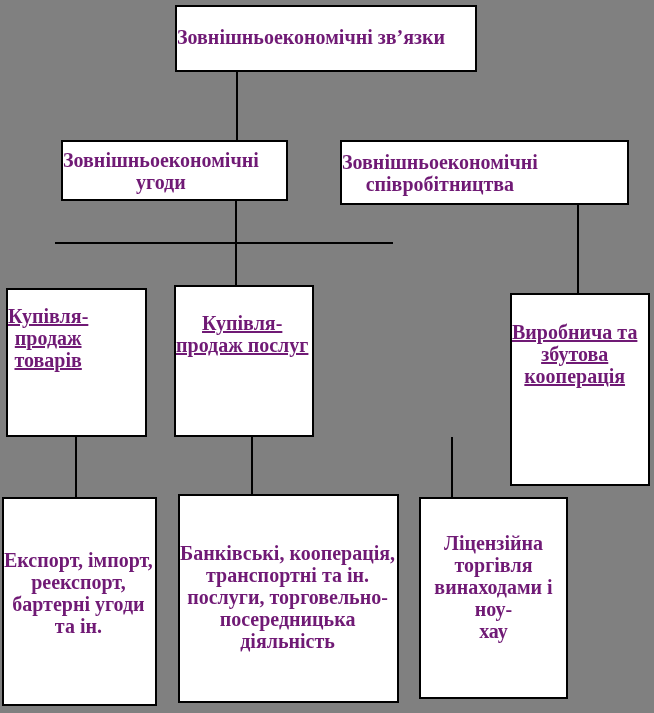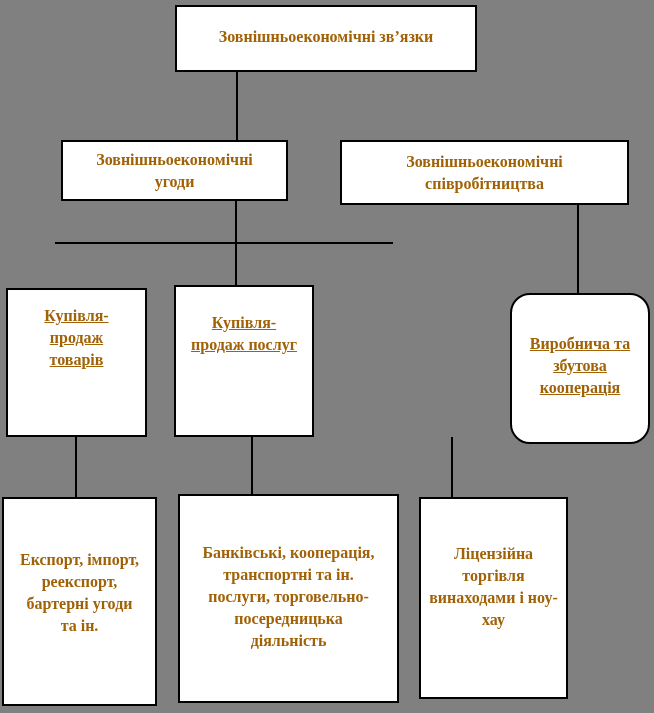--- a/index.html
+++ b/index.html
@@ -15,26 +15,26 @@
     position: absolute;
     left: 0; top: 0;
     width: 654px; height: 713px;
   }
   .node {
     position: absolute;
     background: #ffffff;
     border: 2px solid #000000;
     box-sizing: border-box;
     display: flex;
-    justify-content: center;
+    justify-content: flex-start;
     text-align: center;
     font-weight: bold;
-    font-size: 16px;
+    font-size: 20px;
     line-height: 22px;
-    color: #a16207;
+    color: #701a75;
   }
   .node .label {
     white-space: pre-line;
   }
   .v-center { align-items: center; }
   .v-top    { align-items: flex-start; text-decoration: underline; }
   .line {
     position: absolute;
     background: #000000;
   }
@@ -72,21 +72,21 @@
     <div class="label">Купівля-
 продаж
 товарів</div>
   </div>
 
   <div class="node v-top" style="left:174px; top:285px; width:140px; height:152px; padding-top:25px;">
     <div class="label">Купівля-
 продаж послуг</div>
   </div>
 
-  <div class="node v-top" style="left:510px; top:293px; width:140px; height:151px; padding-top:38px;border-radius:20px;">
+  <div class="node v-top" style="left:510px; top:293px; width:140px; height:193px; padding-top:26px;">
     <div class="label">Виробнича та
 збутова
 кооперація</div>
   </div>
 
   <div class="node v-center" style="left:2px; top:497px; width:155px; height:209px; padding-bottom:18px;">
     <div class="label">Експорт, імпорт,
 реекспорт,
 бартерні угоди
 та ін.</div>

